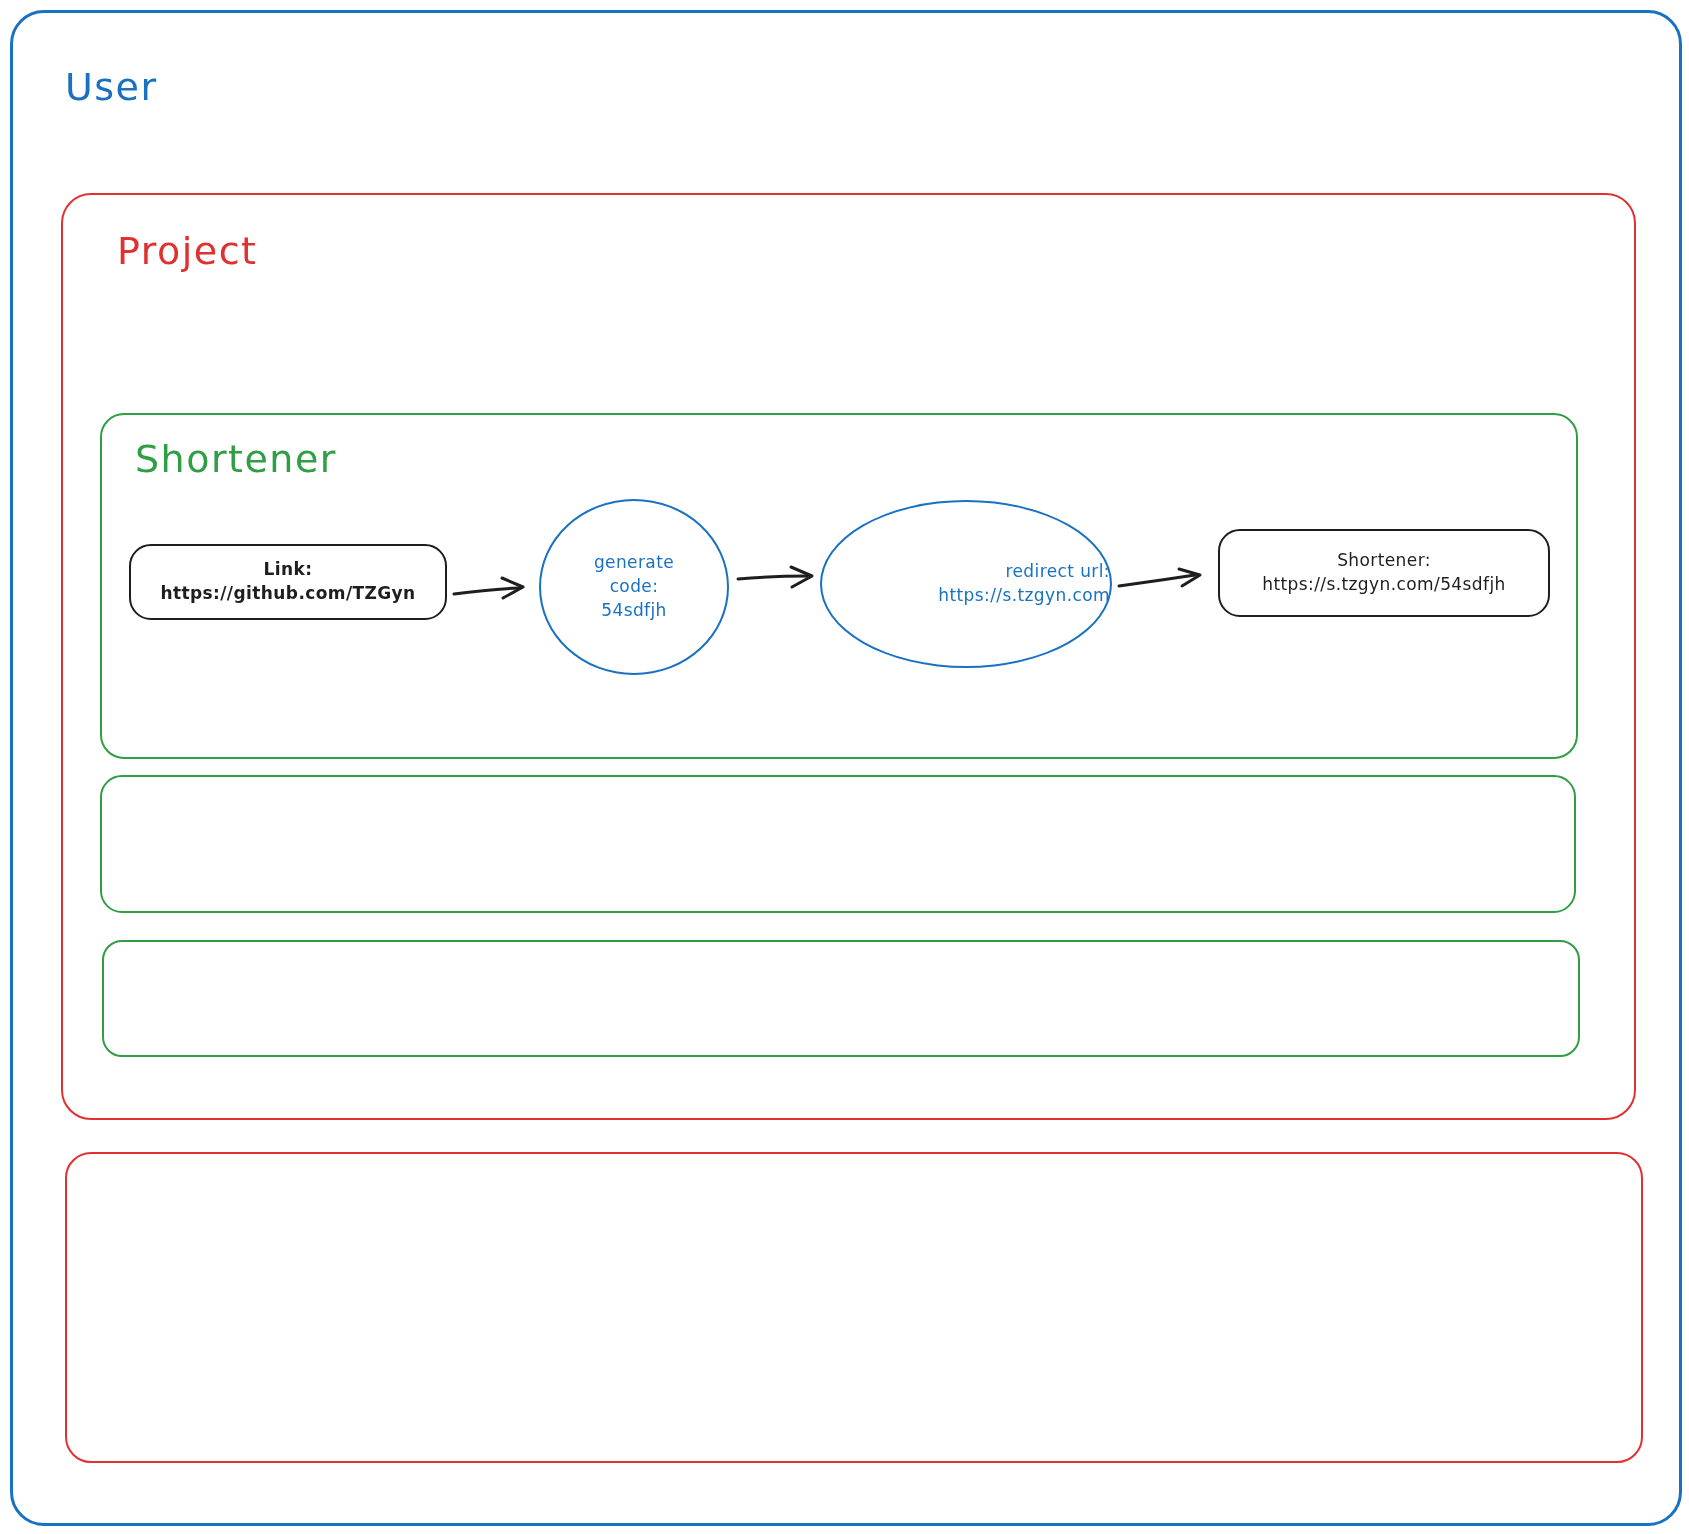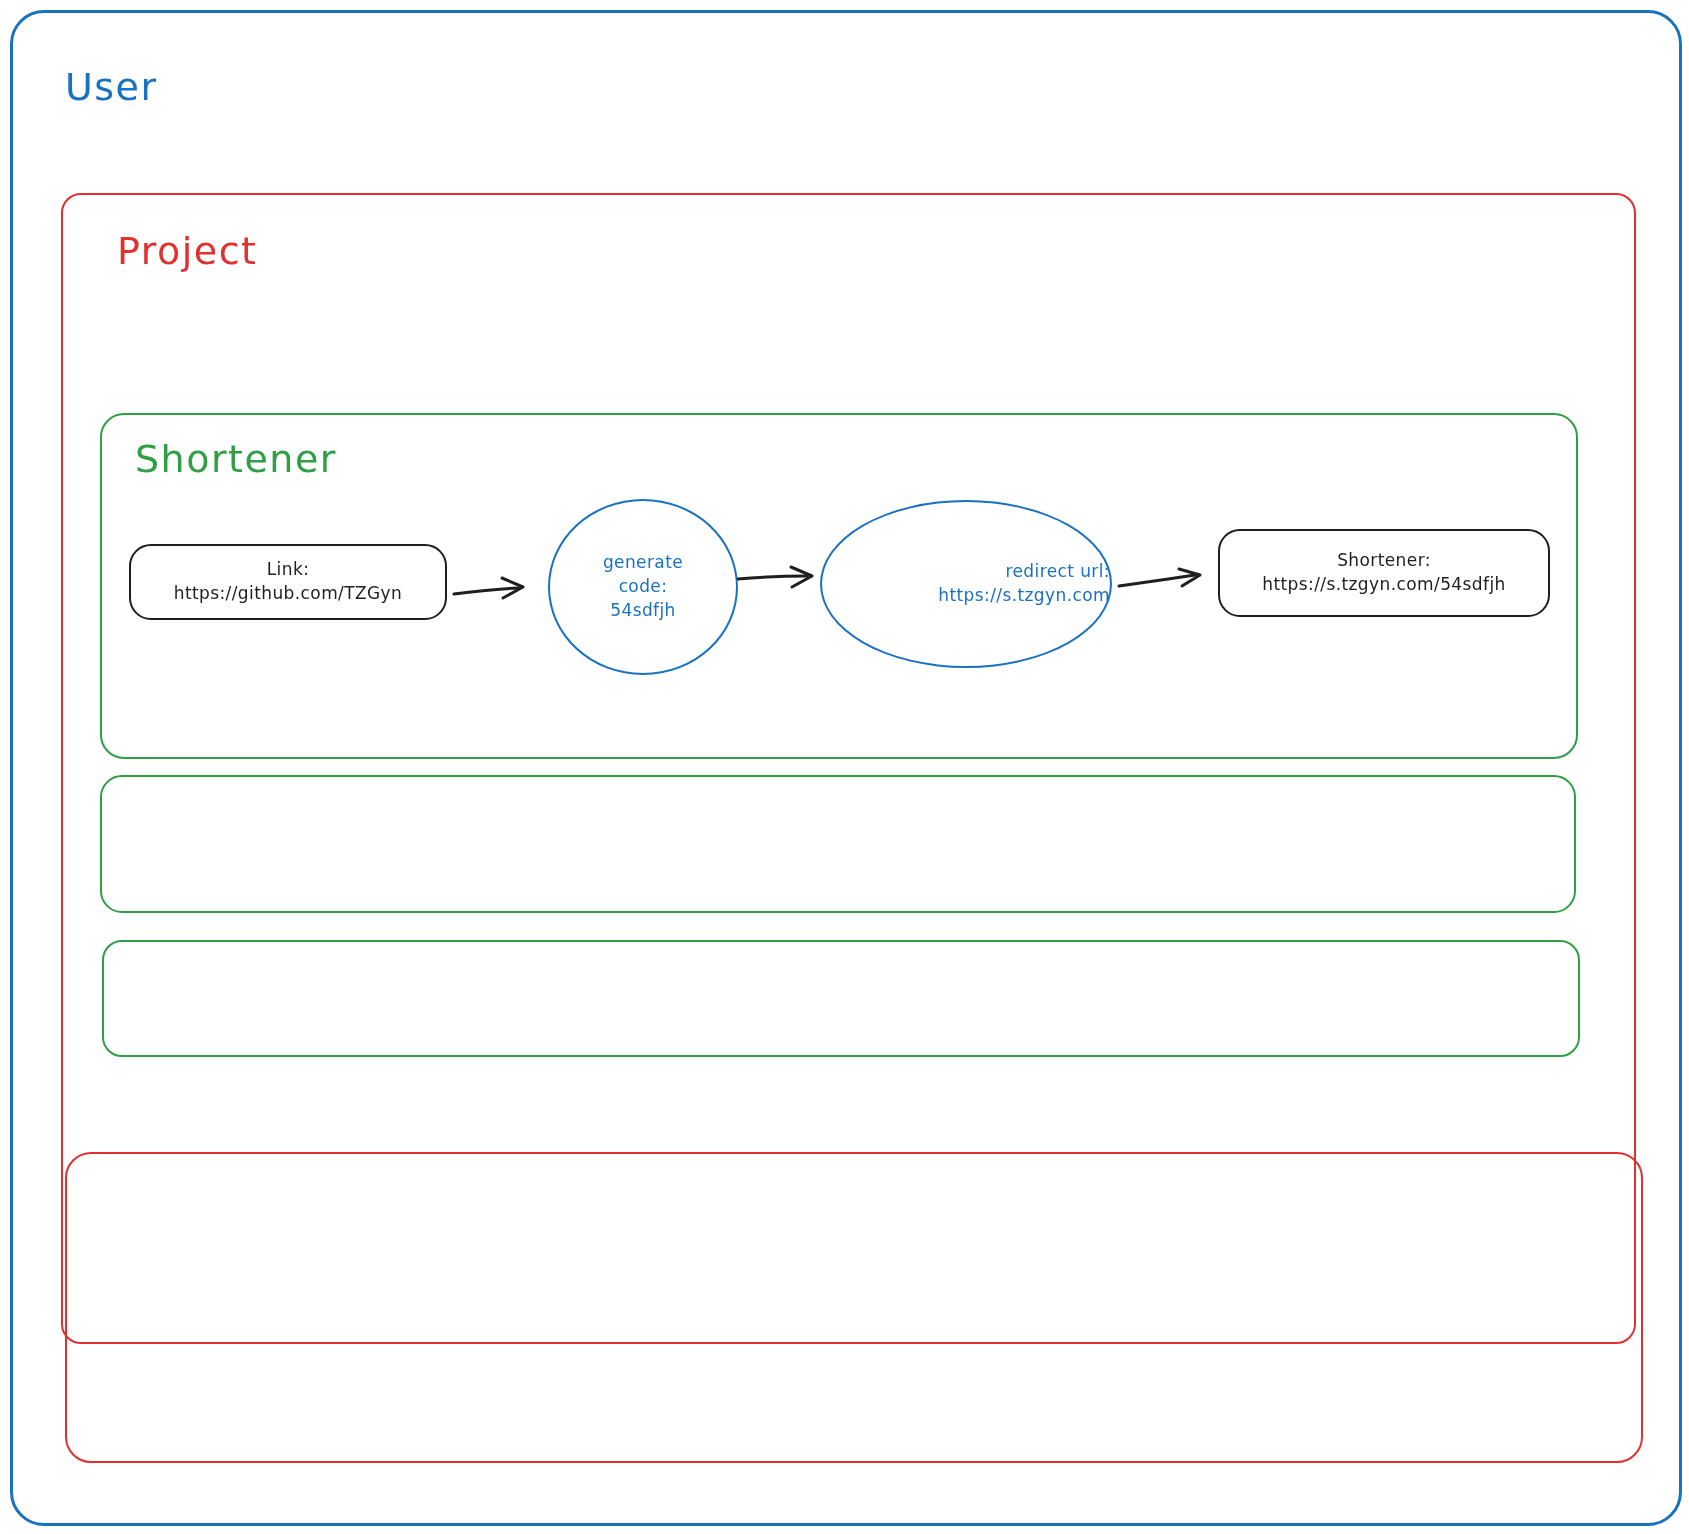--- a/index.html
+++ b/index.html
@@ -28,23 +28,23 @@
   .box-label {
     position: absolute;
     font-size: 38px;
     letter-spacing: 1.5px;
     white-space: nowrap;
     user-select: none;
   }
   .user-label { left: 52px; top: 52px; color: var(--user-color); }
 
   .project-box {
-    left: 48px; top: 180px; width: 1575px; height: 1151px;
+    left: 48px; top: 180px; width: 1575px; height: 927px;
     border: 2.5px solid var(--project-color);
-    border-radius: 20px;
+    border-radius: 30px;
   }
   .project-label { left: 54px; top: 34px; color: var(--project-color); }
 
   .shortener-box {
     left: 37px; top: 218px; width: 1478px; height: 346px;
     border: 2.5px solid var(--shortener-color);
     border-radius: 24px;
   }
   .shortener-label { left: 33px; top: 22px; color: var(--shortener-color); }
 
@@ -74,22 +74,22 @@
   }
   .node-rect {
     border: 2.5px solid var(--node-stroke);
     border-radius: 22px;
   }
   .node-round {
     border: 2.5px solid var(--flow-accent);
     border-radius: 50%;
     color: var(--flow-accent);
   }
-  .node-link      { left: 27px;   top: 129px; width: 318px; height: 76px; }
-  .node-generate  { left: 446px;  top: 84px;  width: 190px; height: 176px; }
+  .node-link      { left: 27px;   top: 129px; width: 318px; height: 76px; font-weight: bold; }
+  .node-generate  { left: 437px;  top: 84px;  width: 190px; height: 176px; }
   .node-redirect  { left: 718px;  top: 85px;  width: 292px; height: 168px; align-items: flex-end; }
   .node-shortened { left: 1108px; top: 114px; width: 332px; height: 88px; margin-left: 8px; }
 
   .arrows-layer {
     position: absolute; left: 0; top: 0;
     width: 1478px; height: 346px;
     pointer-events: none;
   }
   .arrows-layer path {
     fill: none;

